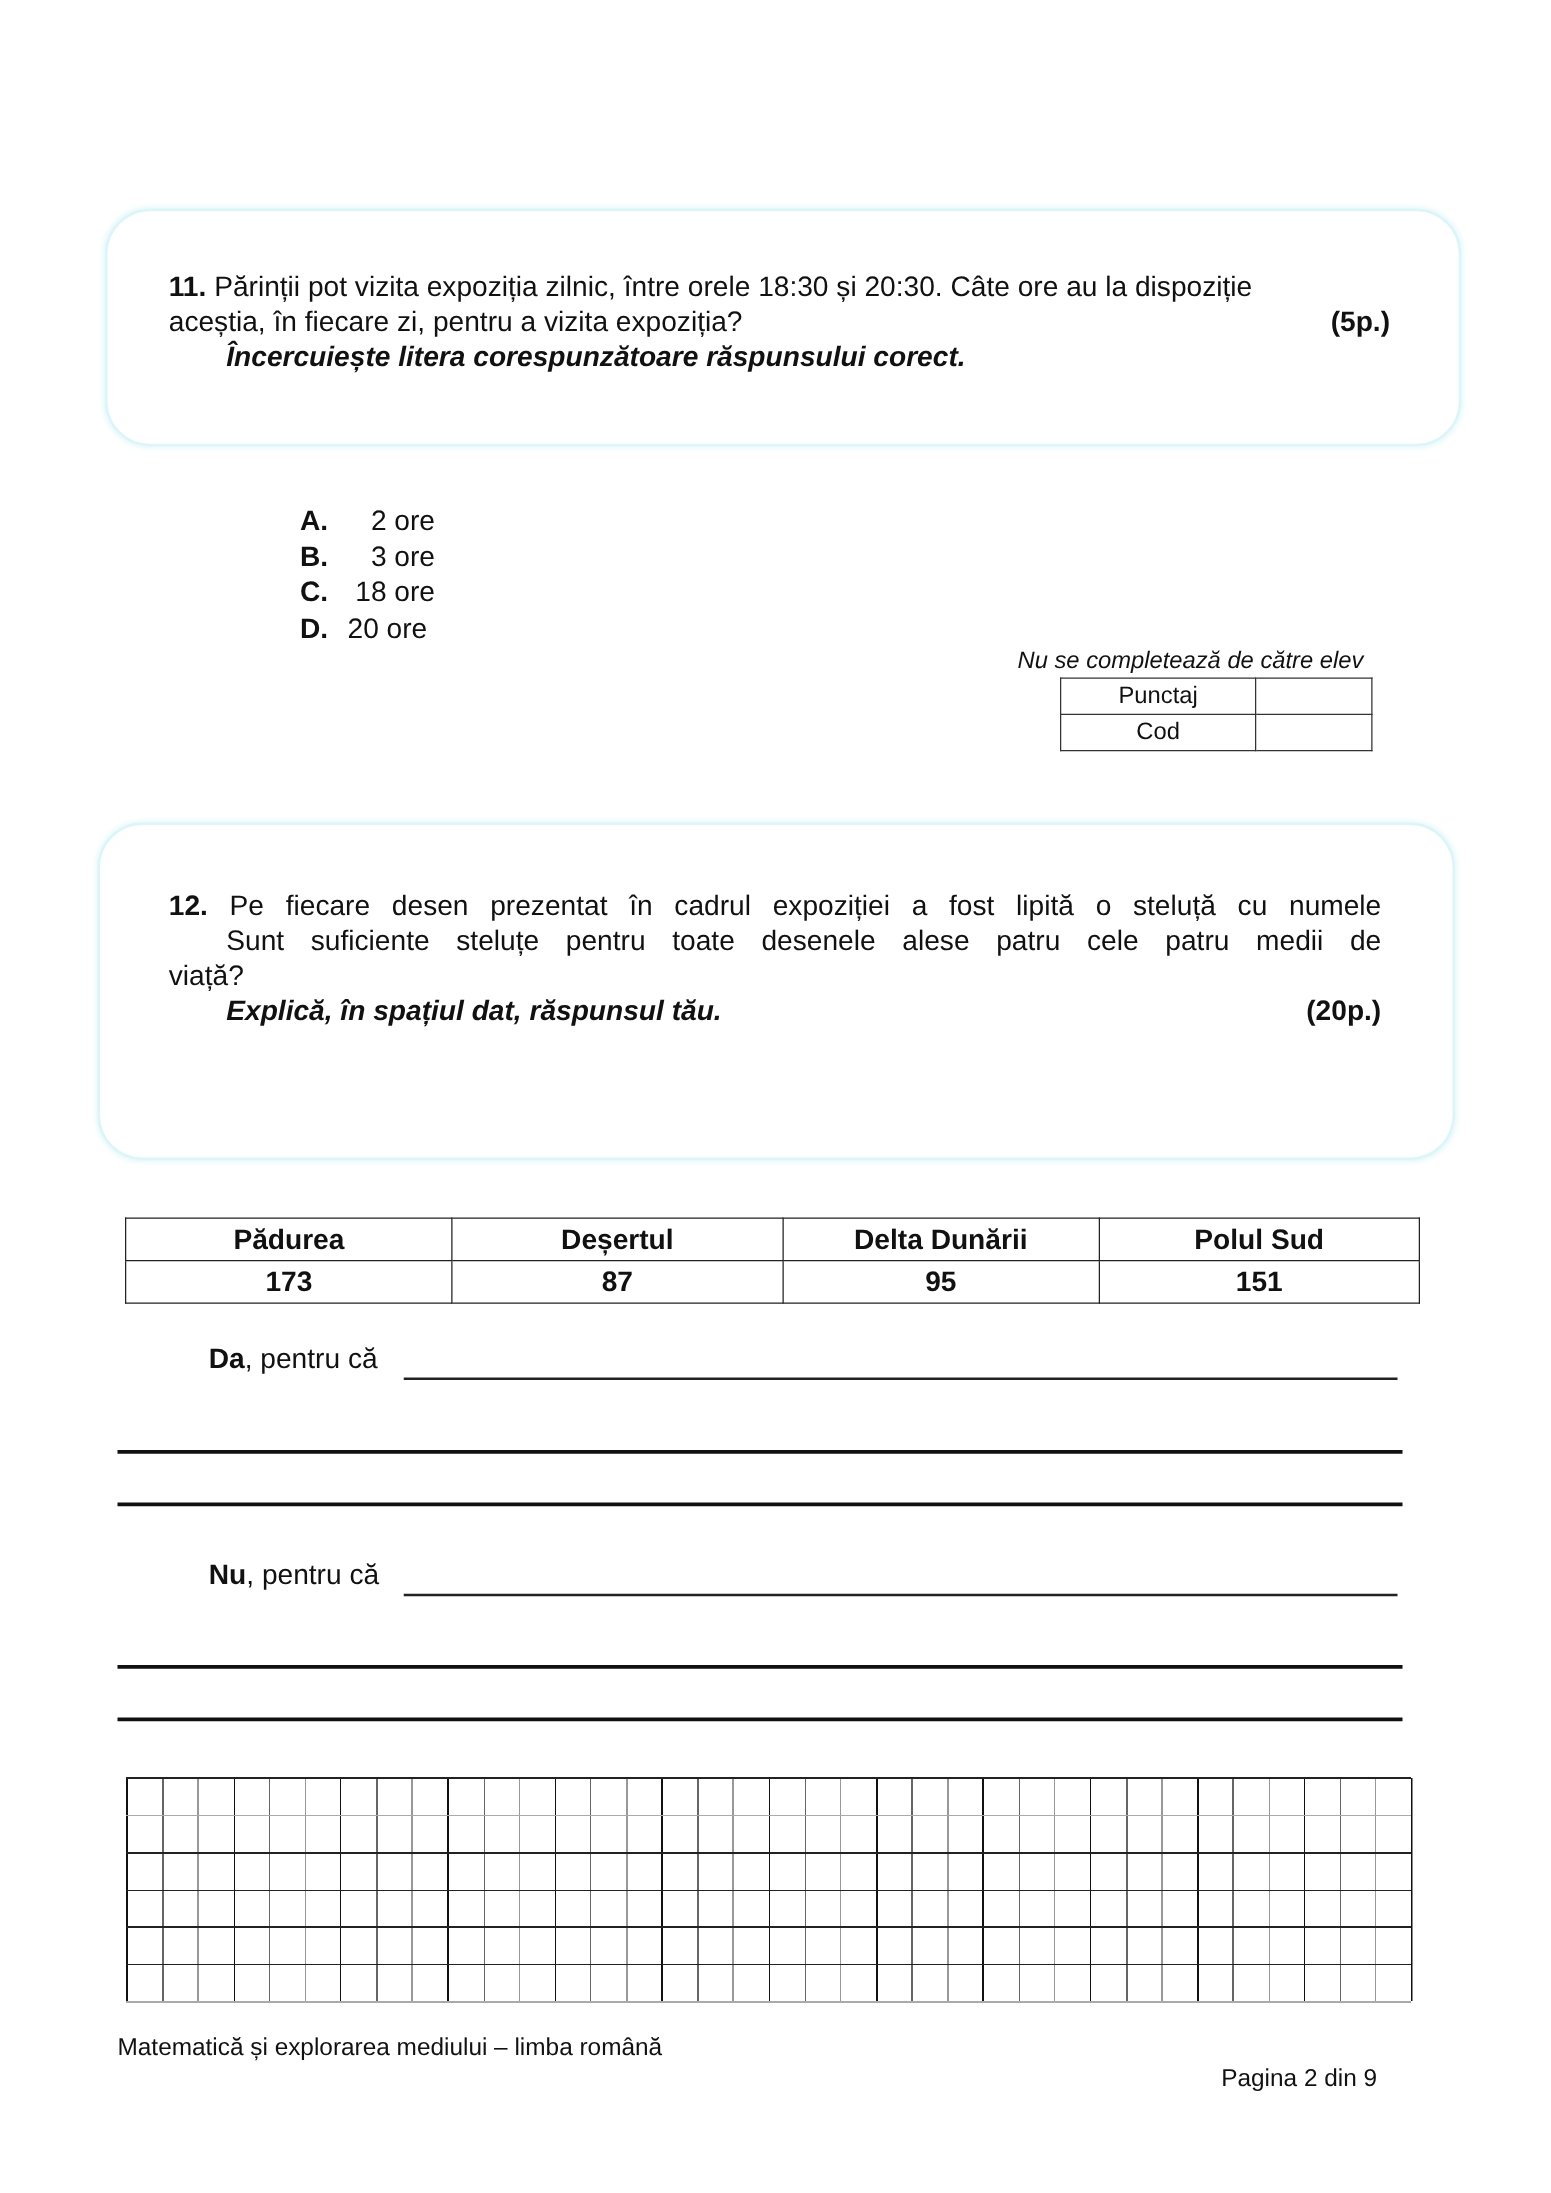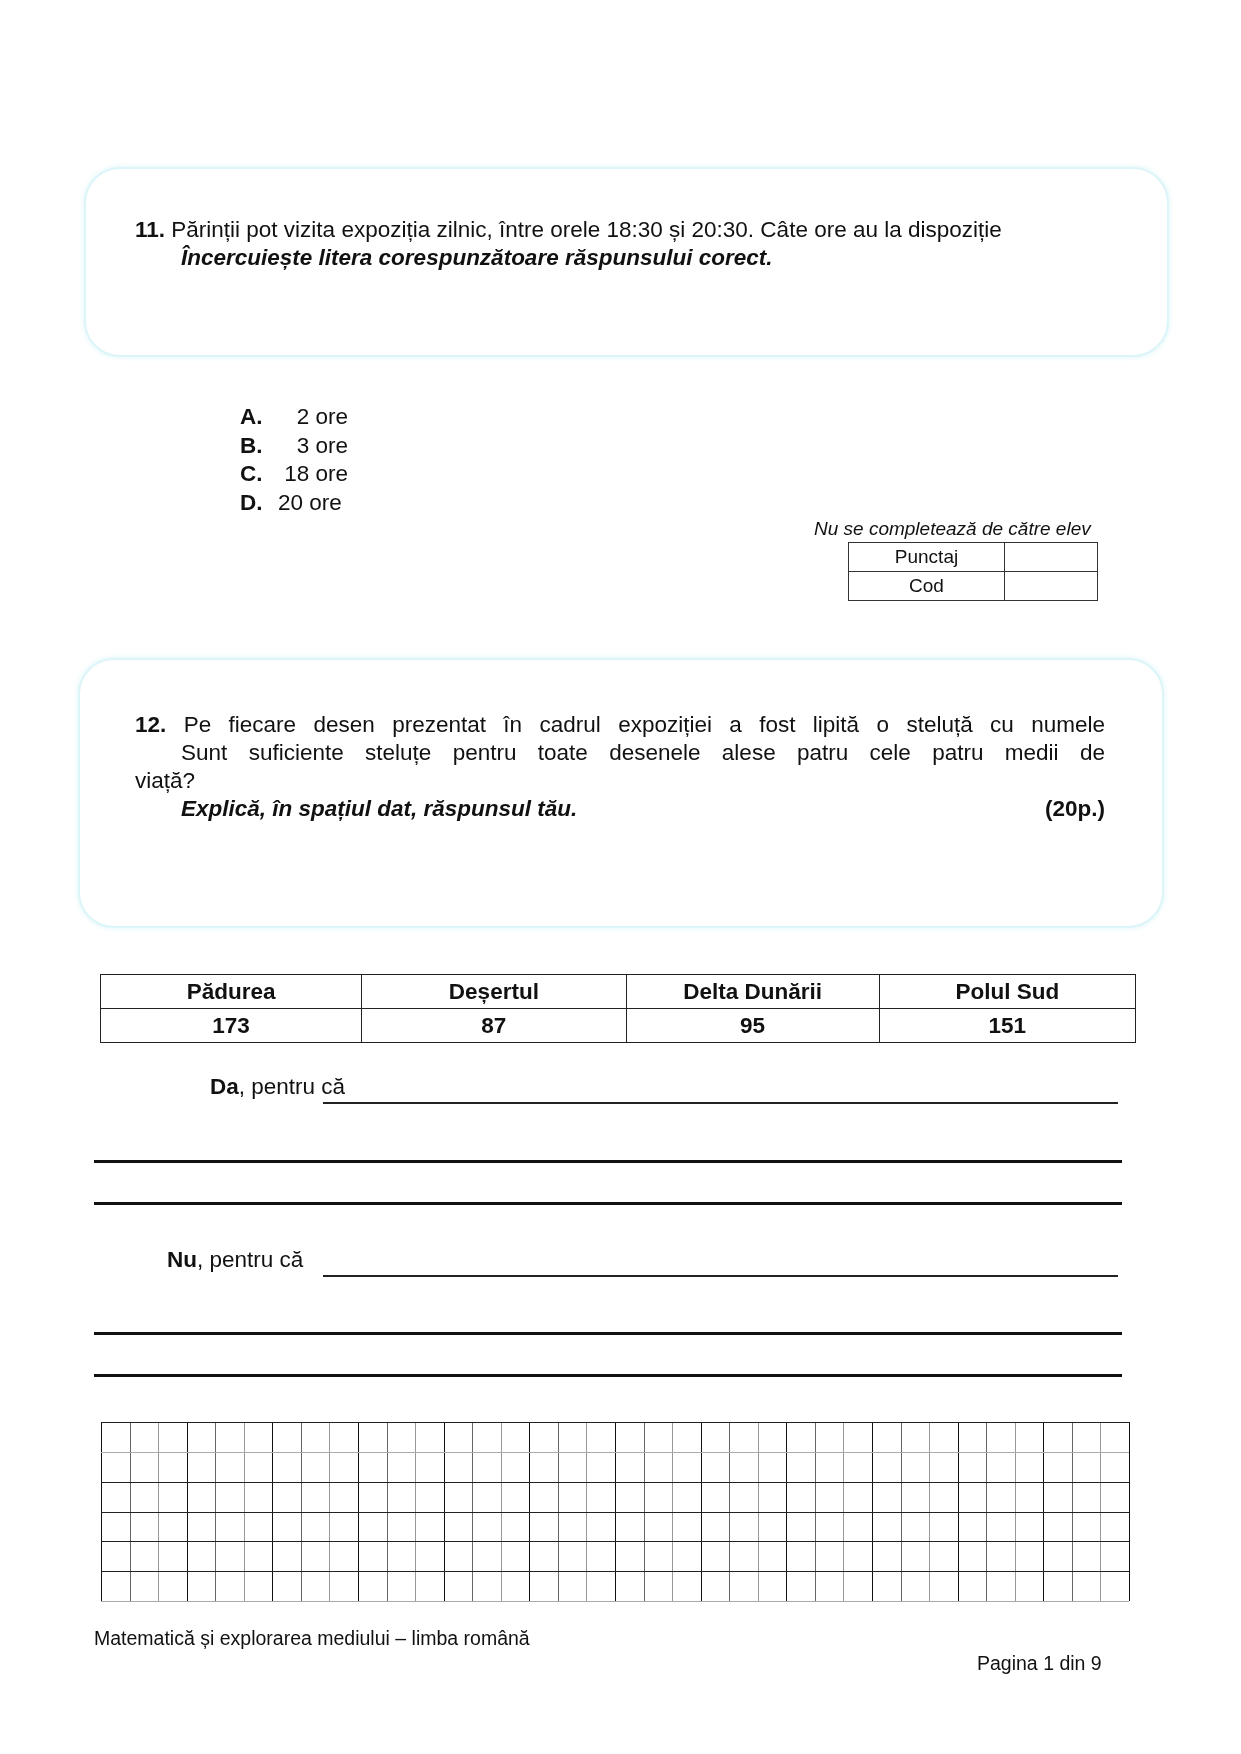--- a/index.html
+++ b/index.html
@@ -36,20 +36,24 @@
   </style>
 </head>
 <body>
 
 <div class="qbox" style="left:84px; top:167px; width:1081px; height:186px;"></div>
 
 <div class="abs qtext" style="left:135px; top:216px; width:977px;">
   <div>
     <b>11.</b>
     <span>Părinții pot vizita expoziția zilnic, între orele 18:30 și 20:30. Câte ore au la dispoziție</span>
+  </div>
+  <div style="display:flex; justify-content:space-between;">
+    <span>aceștia, în fiecare zi, pentru a vizita expoziția?</span>
+    <b>(5p.)</b>
   </div>
   <div class="instr" style="padding-left:46px;">Încercuiește litera corespunzătoare răspunsului corect.</div>
 </div>
 
 <div class="abs options" style="left:240px; top:403px;">
   <div class="opt">
     <span class="letter">A.</span>
     <span class="ans" style="width:70px; text-align:right;">2 ore</span>
   </div>
   <div class="opt">
@@ -105,21 +109,21 @@
   </tr>
   <tr>
     <td>173</td>
     <td>87</td>
     <td>95</td>
     <td>151</td>
   </tr>
 </tbody>
   </table>
 
-<div class="abs ansline-row" style="left:167px; top:1074px;margin-left:43px;">
+<div class="abs ansline-row" style="left:167px; top:1074px;">
   <b>Da</b><span>, pentru că</span>
 </div>
 <div class="underline" style="left:323px; top:1102px; width:795px;"></div>
 <div class="line" style="left:94px; top:1160px; width:1028px;"></div>
 <div class="line" style="left:94px; top:1202px; width:1028px;"></div>
 
 <div class="abs ansline-row" style="left:167px; top:1247px;">
   <b>Nu</b><span>, pentru că</span>
 </div>
 <div class="underline" style="left:323px; top:1275px; width:795px;"></div>
@@ -169,13 +173,13 @@
     <line x1="1" x2="1029" y1="61.5" y2="61.5" stroke="#222" stroke-width="1.2"></line>
     <line x1="1" x2="1029" y1="91.5" y2="91.5" stroke="#222" stroke-width="1.2"></line>
     <line x1="1" x2="1029" y1="120.5" y2="120.5" stroke="#222" stroke-width="1.2"></line>
     <line x1="1" x2="1029" y1="150.5" y2="150.5" stroke="#222" stroke-width="1.2"></line>
     <line x1="1" x2="1029" y1="180.5" y2="180.5" stroke="#aaa" stroke-width="1.2"></line>
   </svg>
 
 <div class="abs footer" style="left:94px; top:1626px;">
   <div>Matematică și explorarea mediului – limba română</div>
 </div>
-<div class="abs footer" style="left:977px; top:1651px;">Pagina 1 din 9</div>
+<div class="abs footer" style="left:977px; top:1651px;">Pagina 2 din 9</div>
 
 </body></html>

